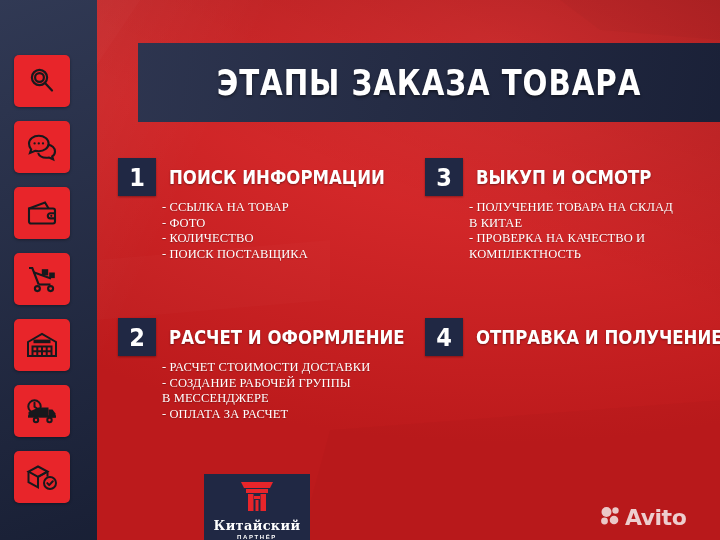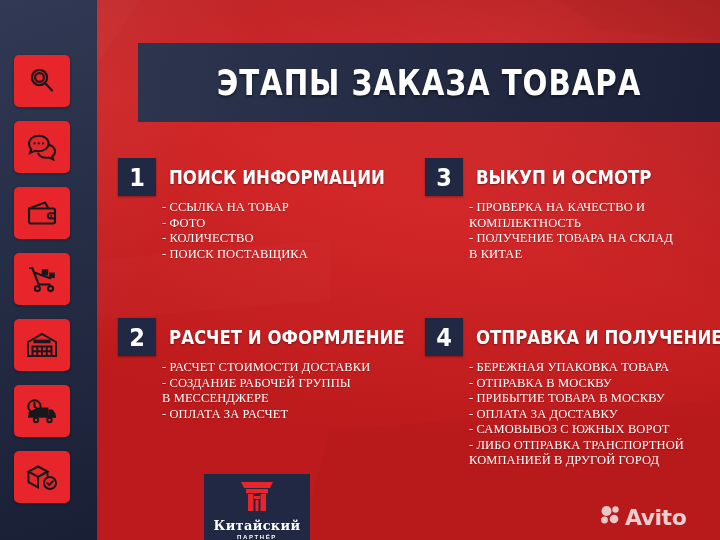--- a/index.html
+++ b/index.html
@@ -55,21 +55,21 @@
     text-shadow:0 1px 1px rgba(0,0,0,.25);font-family:Liberation Serif, serif;}
 
   
   .logo-box{position:absolute;left:204px;top:474px;width:106px;height:70px;background:#202844;}
   .logo-inner{position:absolute;inset:0;display:flex;flex-direction:column;align-items:center;padding-top:5px;}
   .logo-name{color:#fff;font-family:"DejaVu Serif","Liberation Serif",serif;font-weight:bold;
     font-size:13px;letter-spacing:.3px;margin-top:1px;}
   .logo-sub{color:#fff;font-size:6px;font-weight:bold;letter-spacing:1.6px;margin-top:1px;}
 
   
-  .avito{position:absolute;left:600px;top:505px;display:flex;align-items:flex-start;opacity:.92;}
+  .avito{position:absolute;left:600px;top:505px;display:flex;align-items:flex-end;opacity:.92;}
   .avito-text{color:#f2dede;font-size:22px;font-weight:bold;letter-spacing:-.5px;margin-left:3px;
     font-family:"DejaVu Sans","Liberation Sans",sans-serif;}
 </style>
 </head>
 <body>
 
 <div class="bg-tex"></div>
 
 <svg class="crease" width="720" height="540">
   <polygon points="0,0 140,0 60,120 0,60" fill="#ffffff" opacity="0.05"></polygon>
@@ -197,41 +197,32 @@
     <li>- ОПЛАТА ЗА РАСЧЕТ</li>
   </ul>
 </div>
 
 <div class="step" style="left:425px;top:158px;width:290px;">
   <div class="step-head">
     <div class="badge">3</div>
     <div class="step-title">ВЫКУП И ОСМОТР</div>
   </div>
   <ul class="bullets">
+    <li>- ПОЛУЧЕНИЕ ТОВАРА НА СКЛАД
+В КИТАЕ</li>
     <li>- ПРОВЕРКА НА КАЧЕСТВО И
 КОМПЛЕКТНОСТЬ</li>
-    <li>- ПОЛУЧЕНИЕ ТОВАРА НА СКЛАД
-В КИТАЕ</li>
   </ul>
 </div>
 
 <div class="step" style="left:425px;top:318px;width:295px;">
   <div class="step-head">
     <div class="badge">4</div>
     <div class="step-title">ОТПРАВКА И ПОЛУЧЕНИЕ</div>
   </div>
-  <ul class="bullets">
-    <li>- БЕРЕЖНАЯ УПАКОВКА ТОВАРА</li>
-    <li>- ОТПРАВКА В МОСКВУ</li>
-    <li>- ПРИБЫТИЕ ТОВАРА В МОСКВУ</li>
-    <li>- ОПЛАТА ЗА ДОСТАВКУ</li>
-    <li>- САМОВЫВОЗ С ЮЖНЫХ ВОРОТ</li>
-    <li>- ЛИБО ОТПРАВКА ТРАНСПОРТНОЙ
-КОМПАНИЕЙ В ДРУГОЙ ГОРОД</li>
-  </ul>
 </div>
 
 <div class="logo-box">
   <div class="logo-inner">
     <span>
       <svg width="40" height="34" viewBox="0 0 40 34">
         <path d="M4 3h32l-3 6H7z" fill="#e8252a"></path>
         <rect x="9" y="10" width="22" height="4" fill="#e8252a"></rect>
         <rect x="11" y="15" width="5.5" height="17" fill="#e8252a"></rect>
         <rect x="23.5" y="15" width="5.5" height="17" fill="#e8252a"></rect>

